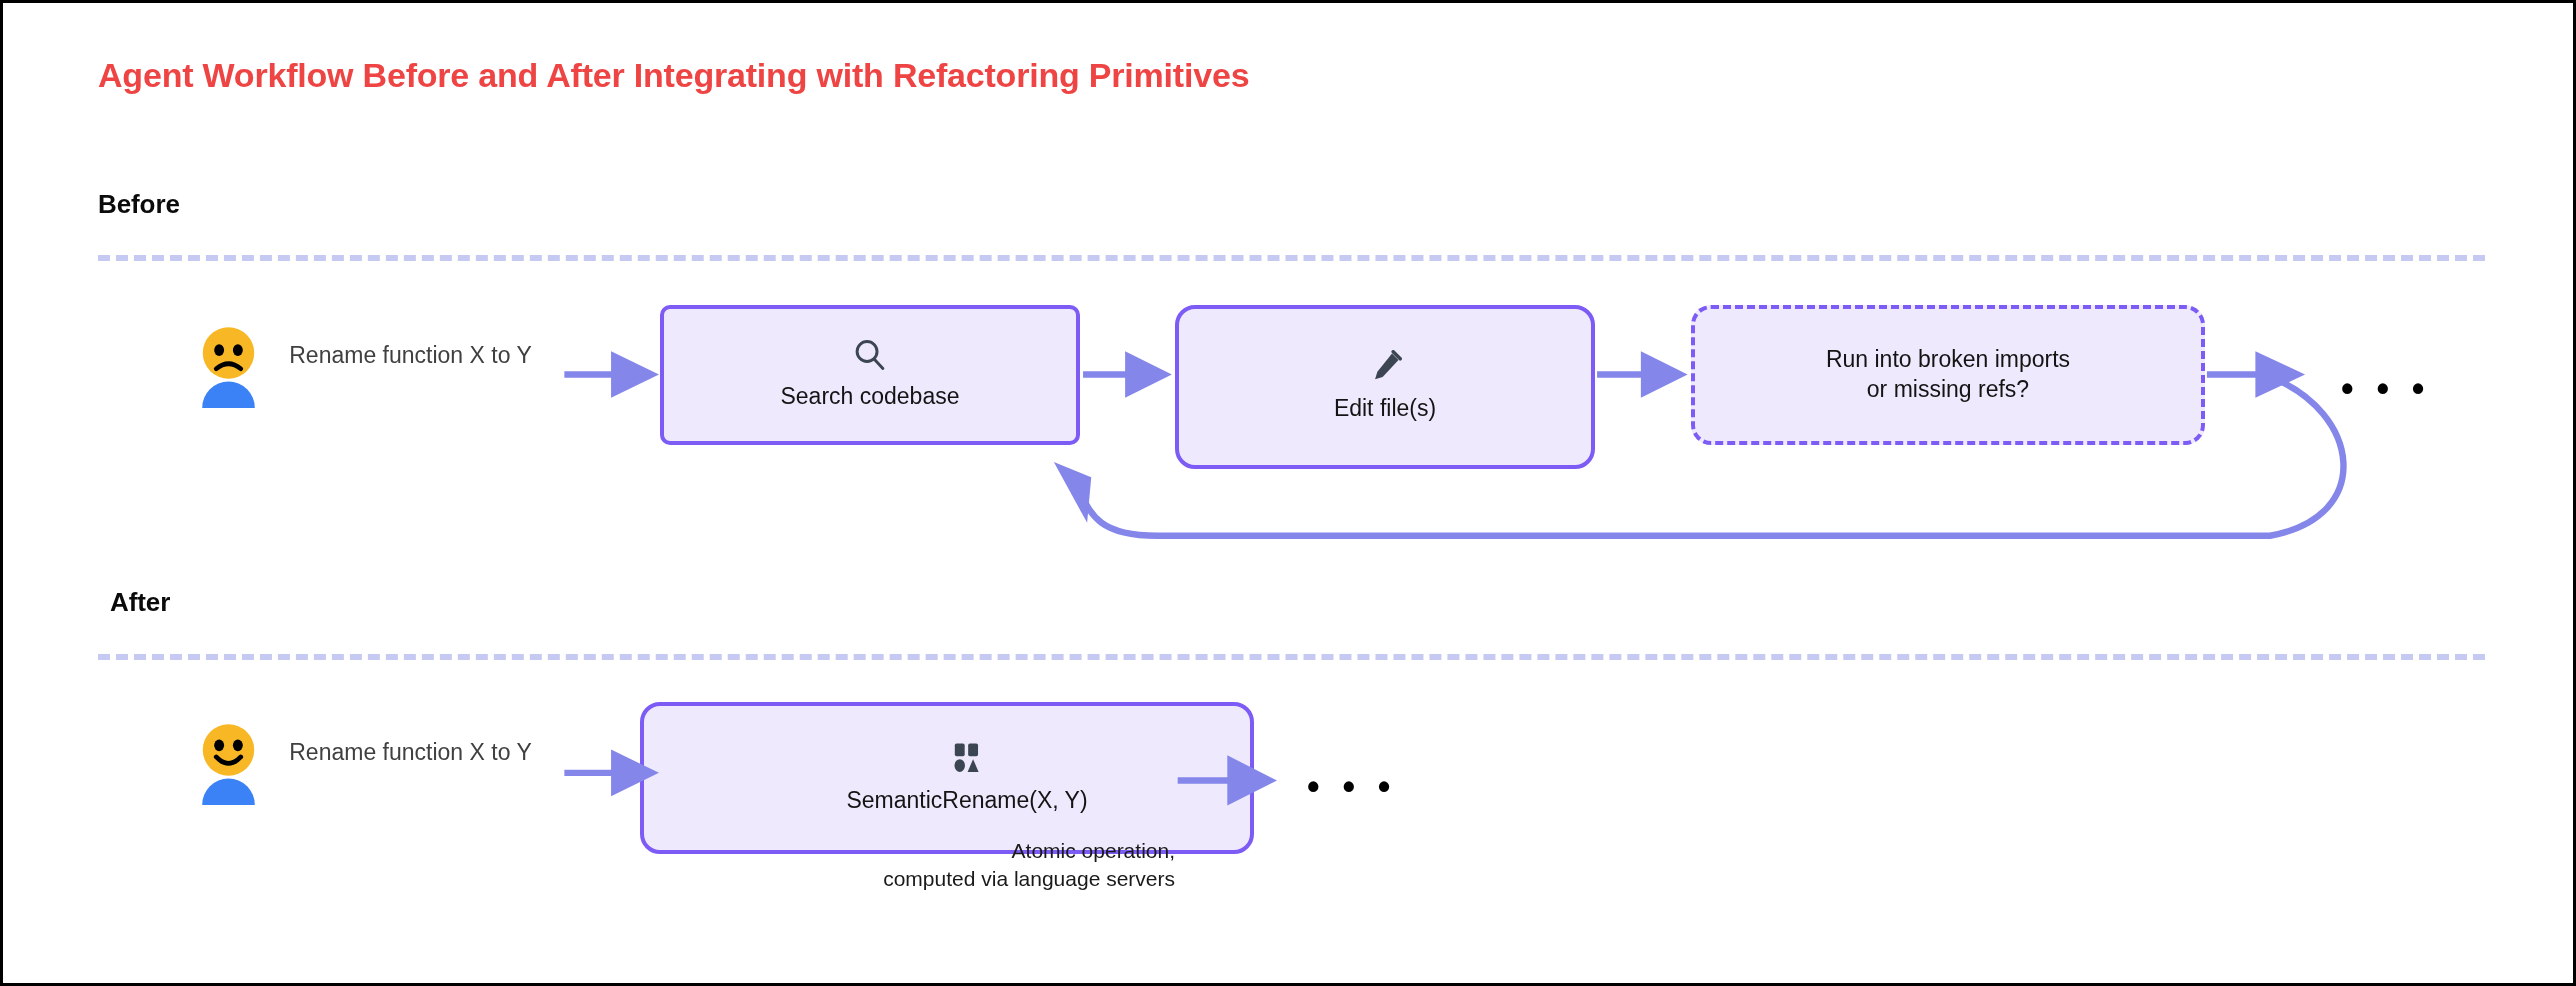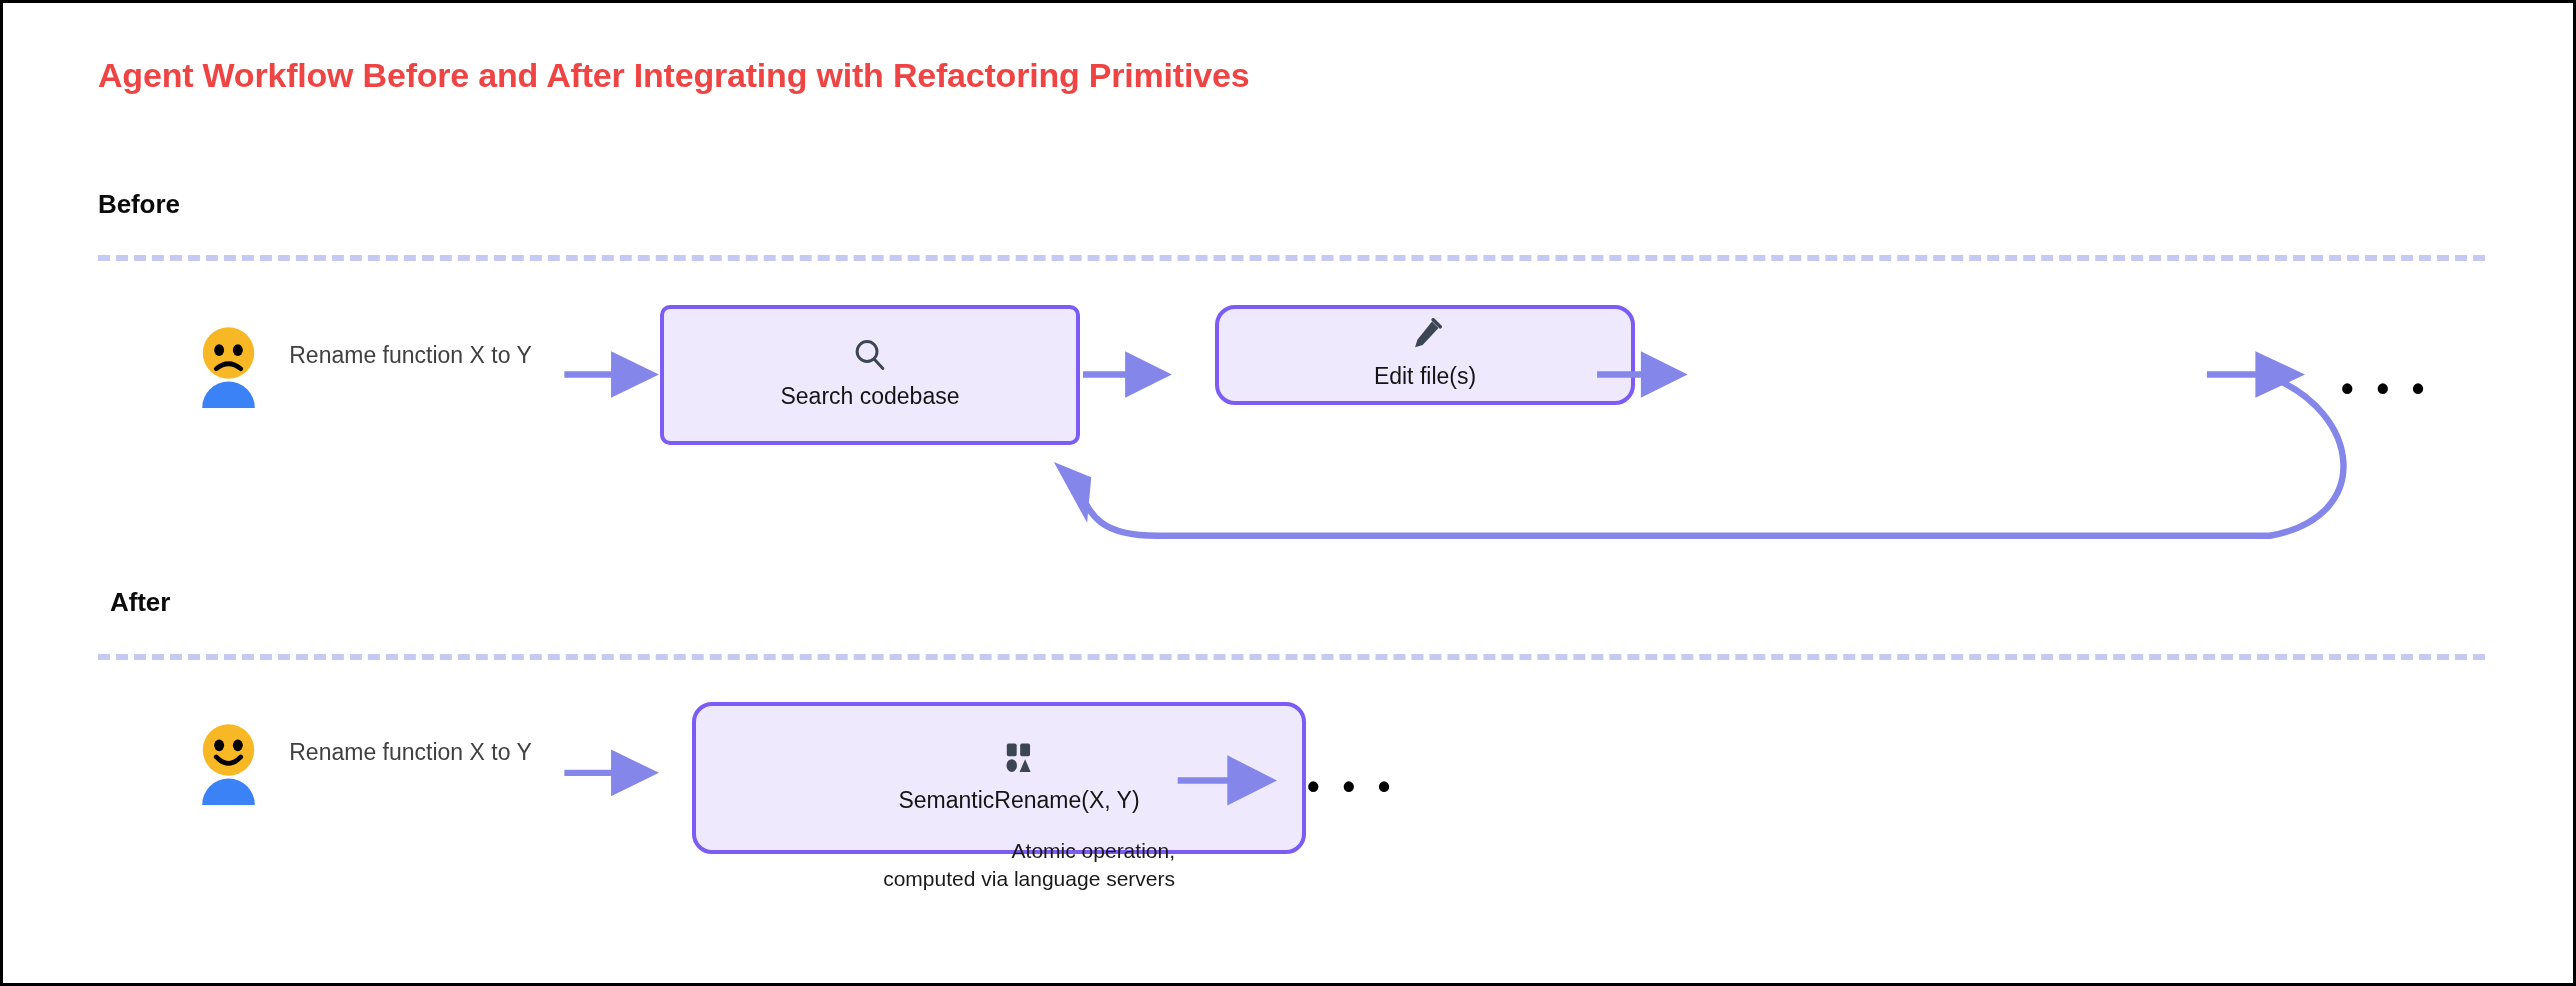--- a/index.html
+++ b/index.html
@@ -98,23 +98,23 @@
   }
   .node-label {
     font-size: 23px;
     color: #141414;
     text-align: center;
     line-height: 1.3;
     white-space: pre-line;
   }
 
   #node-search { left: 657px; top: 302px; width: 420px; height: 140px; border-radius: 10px; }
-  #node-edit   { left: 1212px; top: 302px; width: 420px; height: 100px; }
+  #node-edit   { left: 1172px; top: 302px; width: 420px; height: 164px; }
   #node-run    { left: 1688px; top: 302px; width: 514px; height: 140px; }
-  #node-rename { left: 689px; top: 699px; width: 614px; height: 152px; padding-left: 40px; }
+  #node-rename { left: 637px; top: 699px; width: 614px; height: 152px; padding-left: 40px; }
 
   
   .node-caption {
     position: absolute;
     left: 657px;
     top: 834px;
     width: 515px;
     text-align: right;
     font-size: 21px;
     color: #1a1a1a;
@@ -181,20 +181,24 @@
   <div class="node" id="node-edit">
     <div class="node-icon">
       <svg width="34" height="34" viewBox="0 0 58 58" xmlns="http://www.w3.org/2000/svg">
         <path d="M41 6 L52 17 L25 46 L12 50 L16 37 Z" fill="#3C4552"></path>
         <path d="M43 3 L55 15" stroke="#3C4552" stroke-width="6" stroke-linecap="round"></path>
       </svg>
     </div>
     <div class="node-label">Edit file(s)</div>
   </div>
 
+  <div class="node dashed" id="node-run">
+    <div class="node-label">Run into broken imports
+or missing refs?</div>
+  </div>
 
   <div class="ellipsis" id="ellipsis-before">• • •</div>
 
   <div class="section-label" id="label-after">After</div>
 
   <div class="divider" id="divider-after"></div>
 
   <div class="person" id="person-after">
     <svg viewBox="0 0 118 140" xmlns="http://www.w3.org/2000/svg">
       <circle cx="59" cy="46" r="44" fill="#F8B825"></circle>

